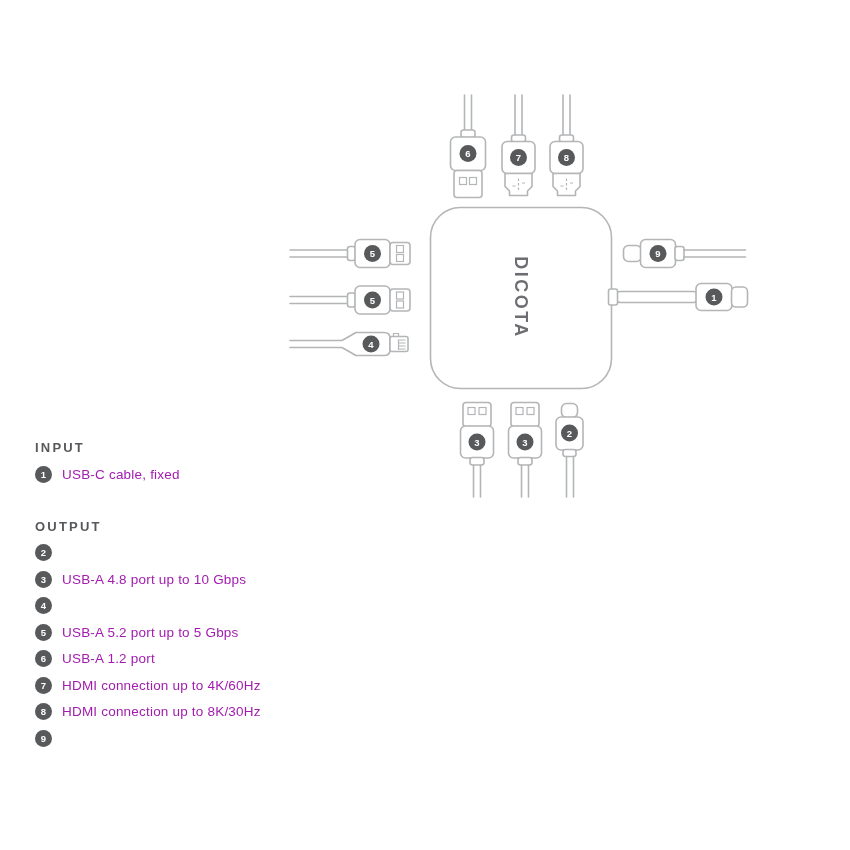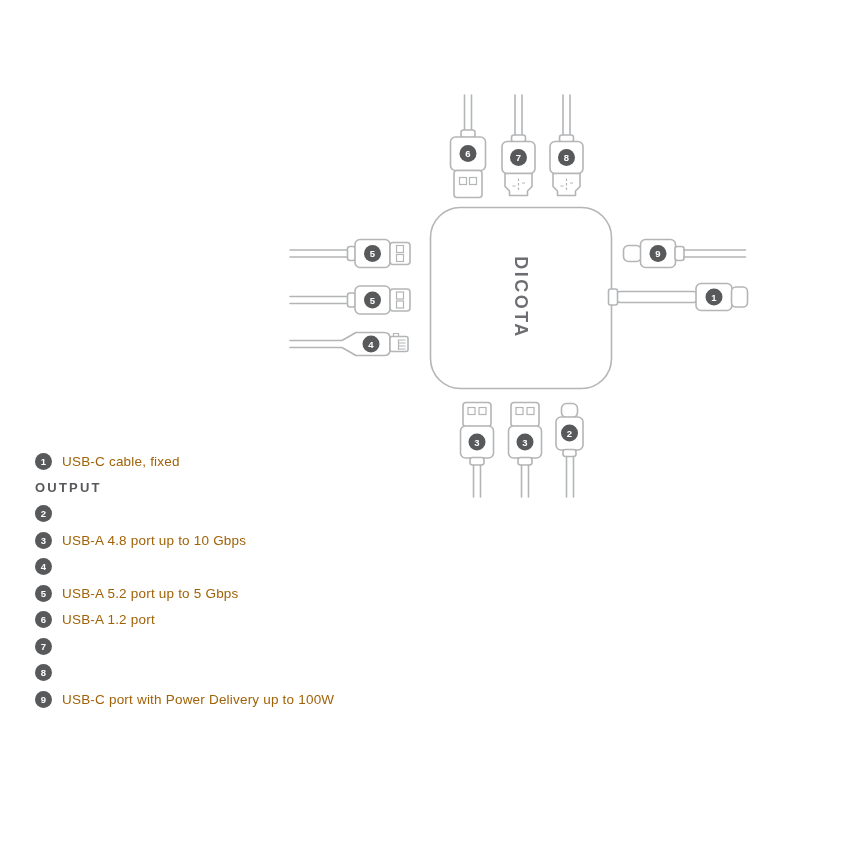--- a/index.html
+++ b/index.html
@@ -36,21 +36,21 @@
     width: 420px;
   }
   .legend-heading {
     font-size: 13px;
     font-weight: bold;
     letter-spacing: 2.2px;
     color: #57585b;
     line-height: 13px;
     height: 13px;
   }
-  .legend-heading.output { margin-top: 6px; }
+  .legend-heading.output { margin-top: 32px; }
   .legend-row {
     display: flex;
     align-items: center;
     height: 26.5px;
   }
   .legend-row.first { margin-top: 7px; }
   .lbadge {
     flex: 0 0 auto;
     width: 17px; height: 17px;
     border-radius: 50%;
@@ -58,21 +58,21 @@
     color: #ffffff;
     font-size: 9.5px;
     font-weight: bold;
     display: flex;
     align-items: center;
     justify-content: center;
     margin-right: 10px;
   }
   .llabel {
     font-size: 13.5px;
-    color: #a16207;
+    color: #a21caf;
     letter-spacing: 0.2px;
     white-space: nowrap;
   }
 </style>
 </head>
 <body>
 
 <div class="stage">
 
   <svg class="diagram-svg" width="850" height="520" viewBox="0 0 850 520">
@@ -214,20 +214,21 @@
       <path class="cable" d="M566.5 456.5 V497 M573.5 456.5 V497"></path>
       <g>
         <circle class="badge-dot" cx="569.5" cy="433" r="8.5"></circle>
         <text class="badge-num" x="569.5" y="433" text-anchor="middle" dominant-baseline="central">2</text>
       </g>
     </g>
   </svg>
 
   <div class="legend">
 
+    <div class="legend-heading">INPUT</div>
 
     <div class="legend-row first">
       <span class="lbadge">1</span>
       <span class="llabel">USB-C cable, fixed</span>
     </div>
 
     <div class="legend-heading output">OUTPUT</div>
 
     <div class="legend-row first">
       <span class="lbadge">2</span>
@@ -242,23 +243,24 @@
     <div class="legend-row">
       <span class="lbadge">5</span>
       <span class="llabel">USB-A 5.2 port up to 5 Gbps</span>
     </div>
     <div class="legend-row">
       <span class="lbadge">6</span>
       <span class="llabel">USB-A 1.2 port</span>
     </div>
     <div class="legend-row">
       <span class="lbadge">7</span>
+      <span class="llabel">HDMI connection up to 4K/60Hz</span>
     </div>
     <div class="legend-row">
       <span class="lbadge">8</span>
+      <span class="llabel">HDMI connection up to 8K/30Hz</span>
     </div>
     <div class="legend-row">
       <span class="lbadge">9</span>
-      <span class="llabel">USB-C port with Power Delivery up to 100W</span>
     </div>
   </div>
 
 </div>
 
 </body></html>

